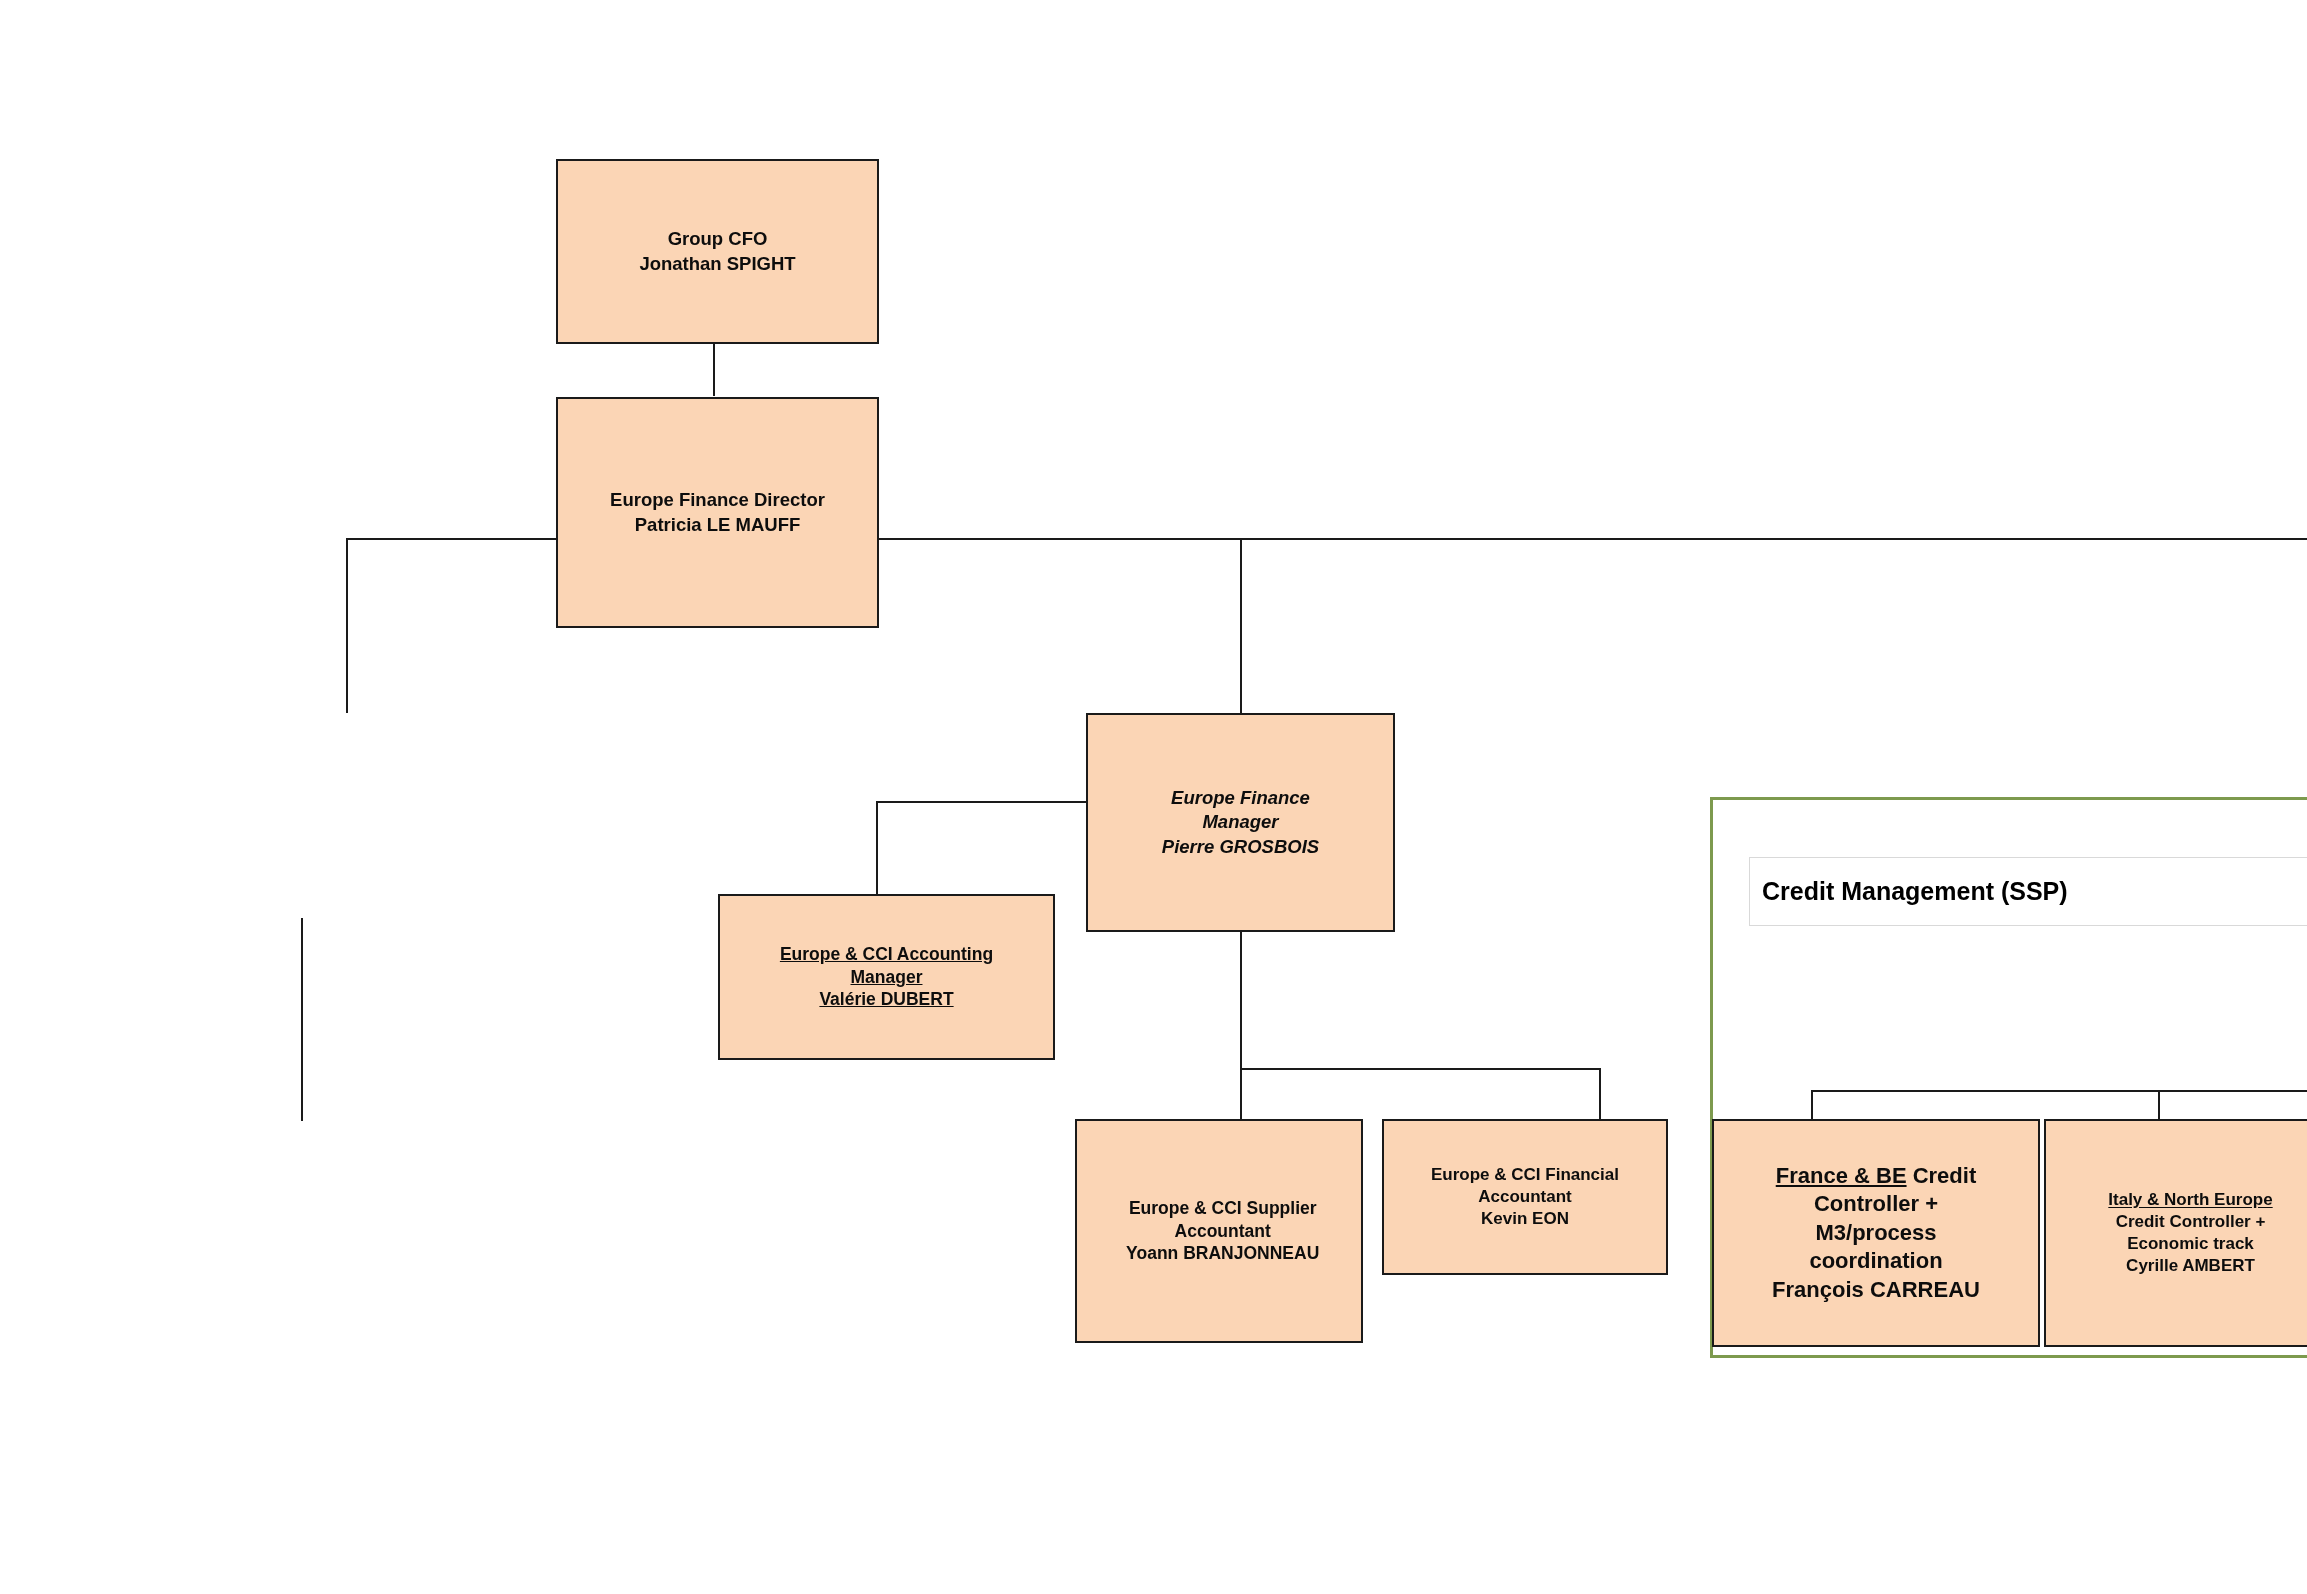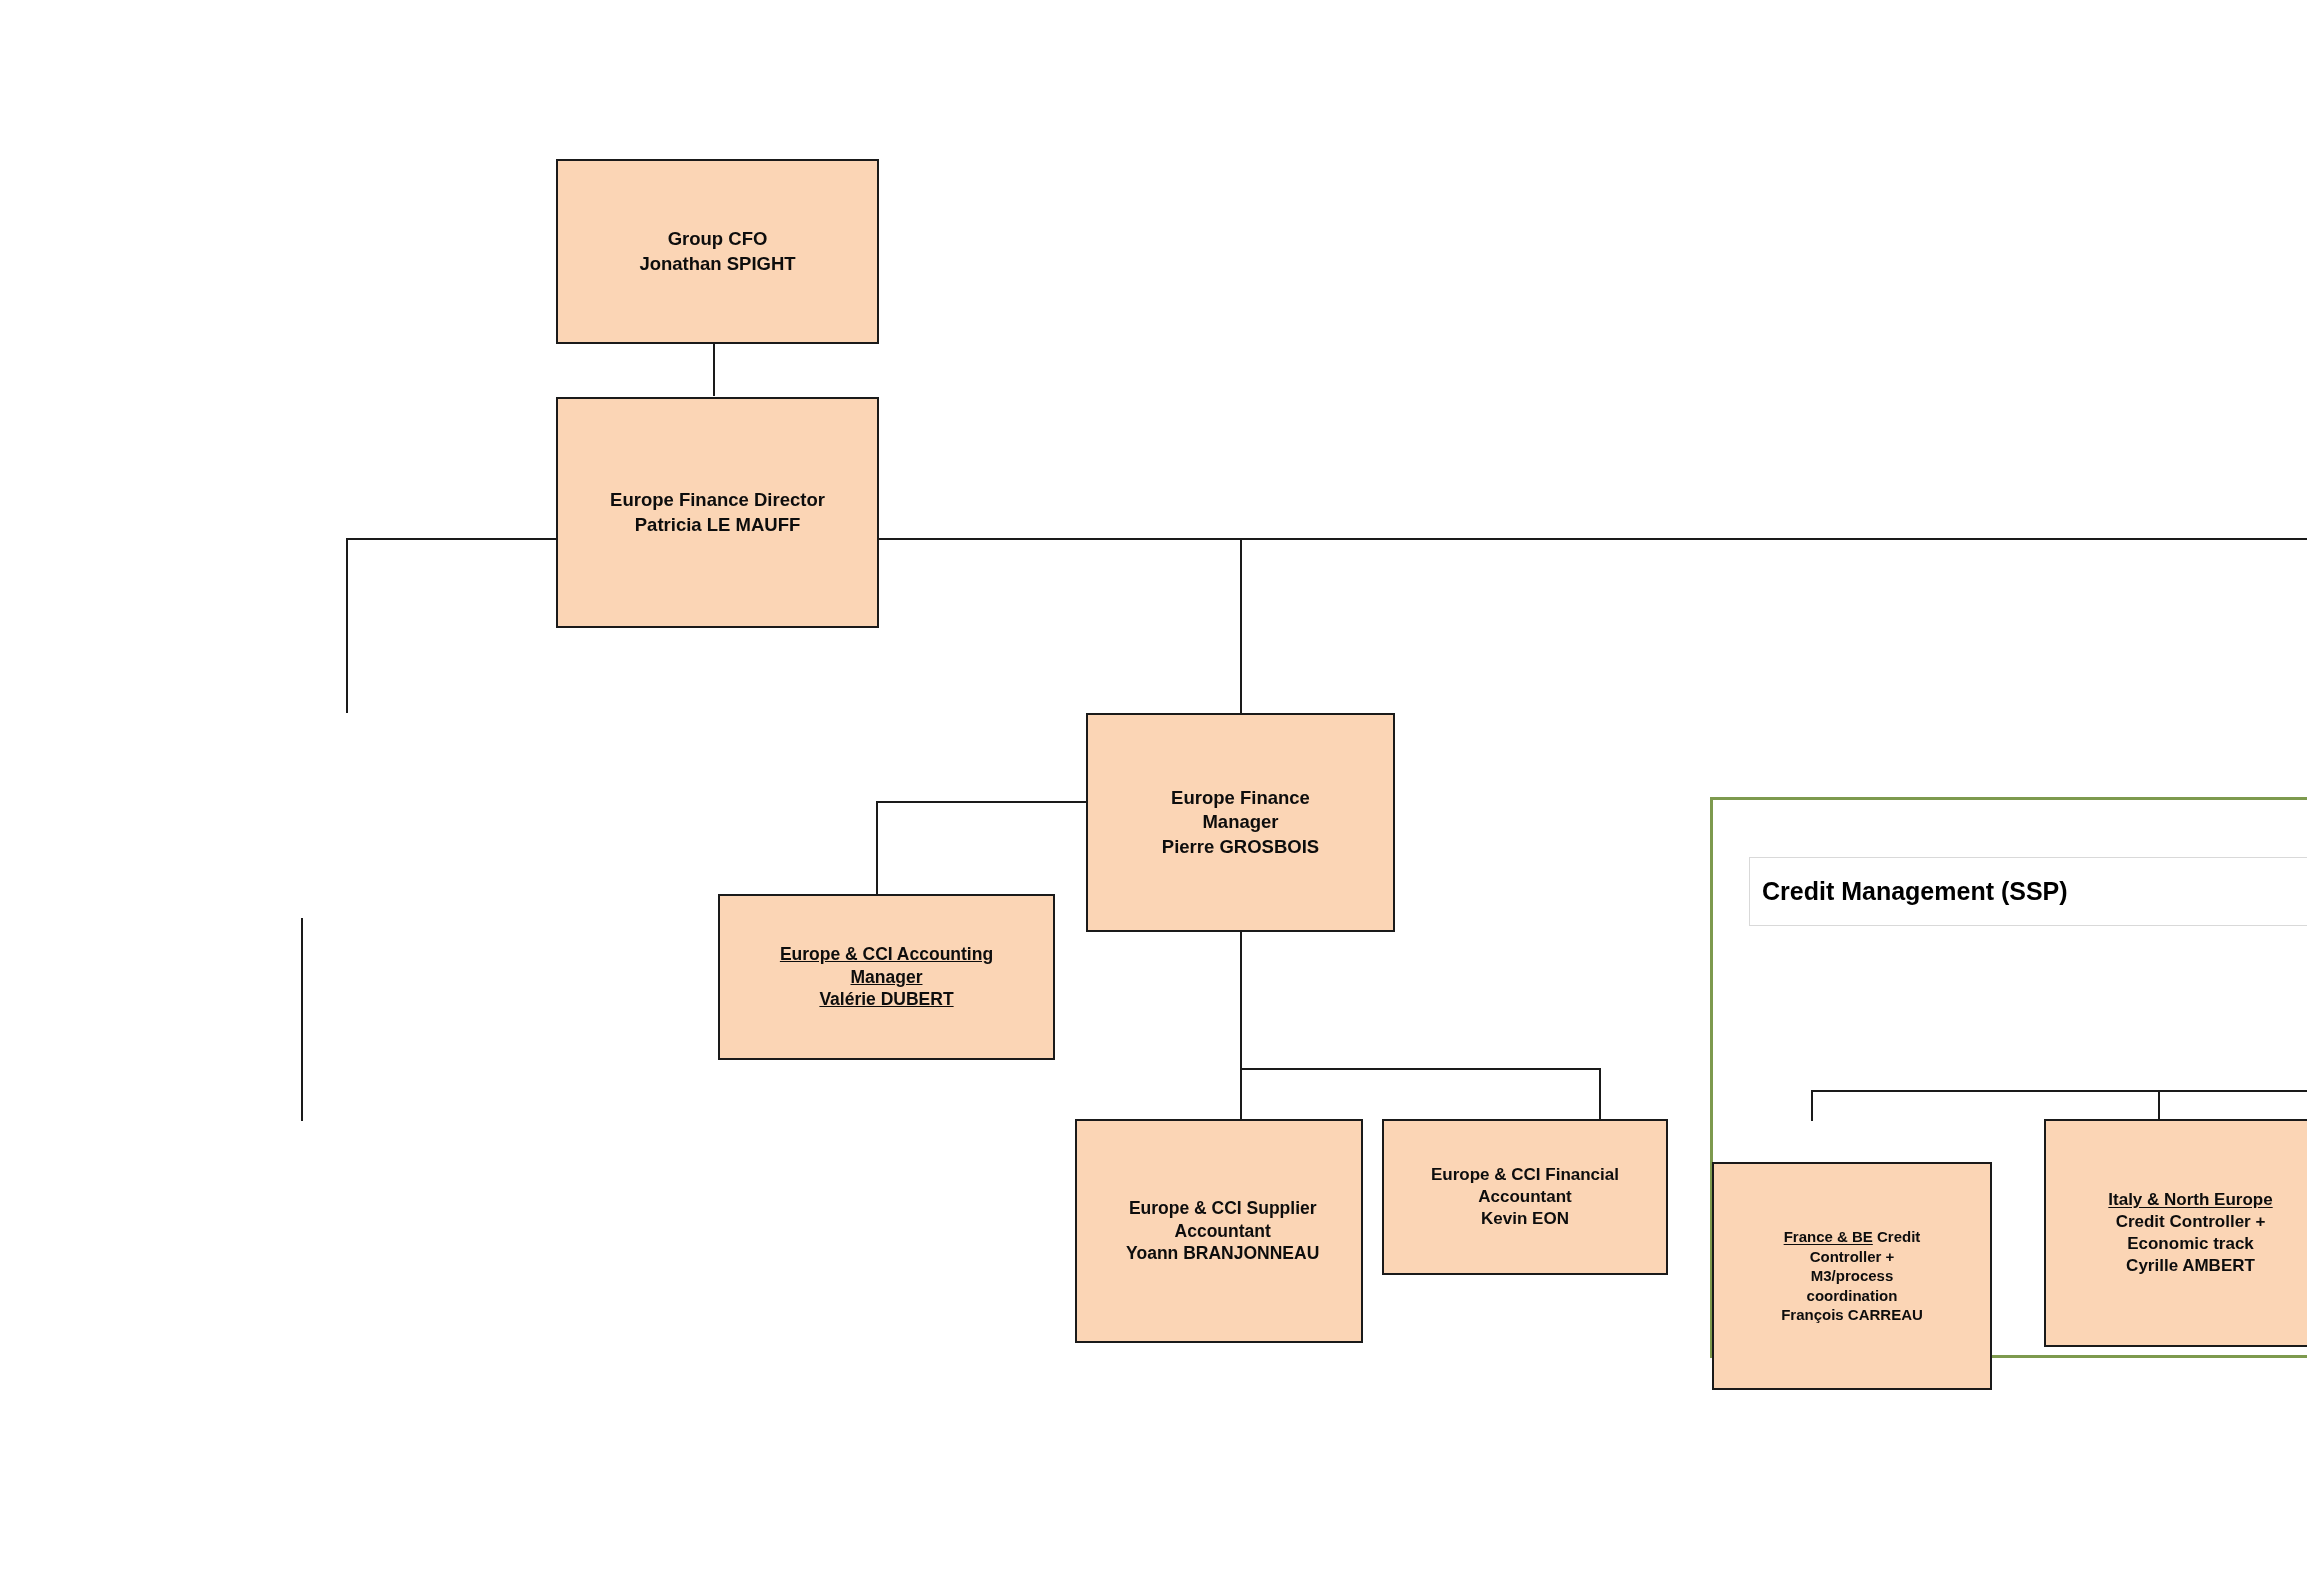--- a/index.html
+++ b/index.html
@@ -91,21 +91,21 @@
     <span class="ln">Patricia LE MAUFF</span>
   </div>
 
   <div class="node" style="left:556px;top:159px;width:323px;height:185px;font-size:18.5px;">
     <span class="ln">Group CFO</span>
     <span class="ln">Jonathan SPIGHT</span>
   </div>
 
 
 
-  <div class="node" style="left:1086px;top:713px;width:309px;height:219px;font-size:18.5px;">
+  <div class="node" style="left:1086px;top:713px;width:309px;height:219px;font-size:18.5px;font-style:italic;">
     <span class="ln">Europe Finance</span>
     <span class="ln">Manager</span>
     <span class="ln">Pierre GROSBOIS</span>
   </div>
 
   <div class="node" style="left:718px;top:894px;width:337px;height:166px;font-size:17.5px;text-decoration:underline;">
     <span class="ln">Europe &amp; CCI Accounting</span>
     <span class="ln">Manager</span>
     <span class="ln">Valérie DUBERT</span>
   </div>
@@ -115,21 +115,21 @@
     <span class="ln">Accountant</span>
     <span class="ln">Yoann BRANJONNEAU</span>
   </div>
 
   <div class="node" style="left:1382px;top:1119px;width:286px;height:156px;font-size:17px;align-items:center;">
     <span class="ln">Europe &amp; CCI Financial</span>
     <span class="ln">Accountant</span>
     <span class="ln">Kevin EON</span>
   </div>
 
-  <div class="node" style="left:1712px;top:1119px;width:280px;height:228px;font-size:15px;margin-top:43px;">
+  <div class="node" style="left:1712px;top:1119px;width:328px;height:228px;font-size:22px;">
     <span class="ln"><span class="u">France &amp; BE</span><span> Credit</span></span>
     <span class="ln">Controller +</span>
     <span class="ln">M3/process</span>
     <span class="ln">coordination</span>
     <span class="ln">François CARREAU</span>
   </div>
 
   <div class="node" style="left:2044px;top:1119px;width:293px;height:228px;font-size:17px;">
     <span class="ln u">Italy &amp; North Europe </span>
     <span class="ln">Credit Controller +</span>

